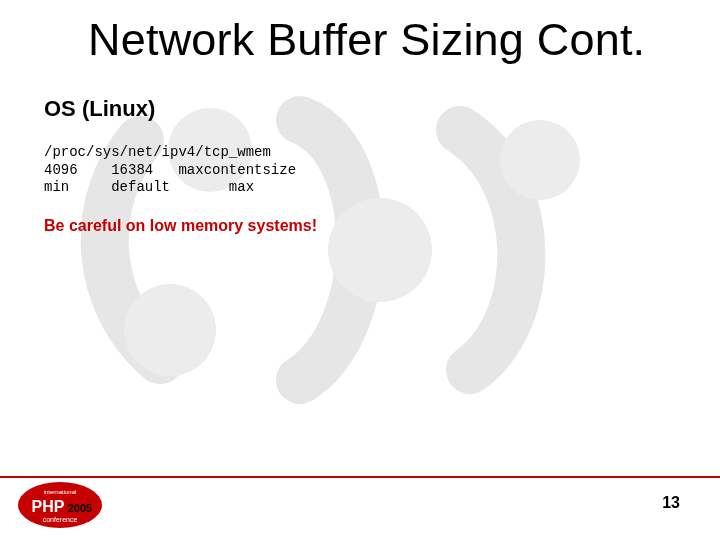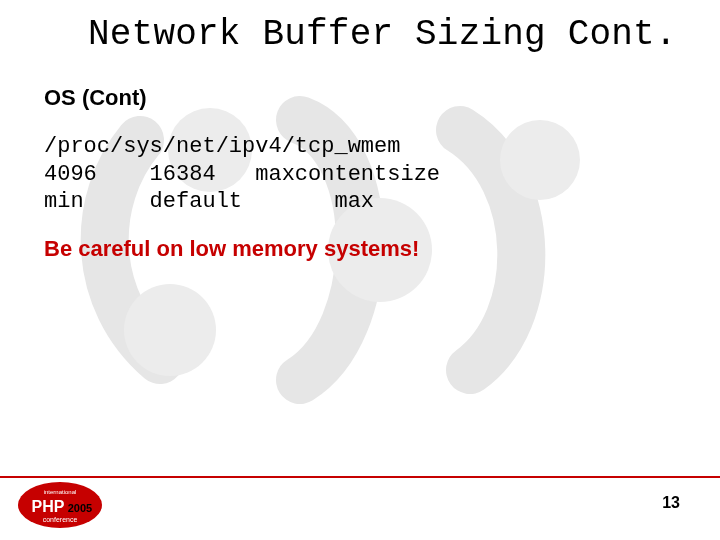--- a/index.html
+++ b/index.html
@@ -19,45 +19,44 @@
     z-index: 0;
   }
   .slide {
     position: relative;
     z-index: 1;
     width: 720px;
     height: 540px;
     box-sizing: border-box;
   }
   .title {
-    font-size: 36px;
+    font-size: 45px;
     font-weight: 400;
     color: #000;
     padding: 14px 0 0 88px;
     letter-spacing: 0.2px;
-    font-family: Liberation Mono, monospace;
   }
   .content {
     padding: 30px 44px 0 44px;
   }
   .subhead {
     font-size: 22px;
     font-weight: bold;
     color: #000;
     margin-bottom: 22px;
   }
   .mono {
     font-family: "Courier New", Courier, monospace;
-    font-size: 22px;
+    font-size: 14px;
     white-space: pre;
     line-height: 1.25;
     margin-bottom: 20px;
   }
   .warn {
-    font-size: 22px;
+    font-size: 16px;
     font-weight: bold;
     color: #c60000;
     margin-top: 4px;
   }
   .footer-rule {
     position: absolute;
     left: 0;
     right: 0;
     bottom: 62px;
     height: 2px;
@@ -95,21 +94,21 @@
     <circle cx="540" cy="160" r="40"></circle>
     <circle cx="170" cy="330" r="46"></circle>
   </g>
 </svg>
 
 <div class="slide">
 
   <div class="title">Network Buffer Sizing Cont.</div>
 
   <div class="content">
-    <div class="subhead">OS (Cont)</div>
+    <div class="subhead">OS (Linux)</div>
 
     <div class="mono"><span>/proc/sys/net/ipv4/tcp_wmem</span>
 <span>4096    16384   maxcontentsize</span>
 <span>min     default       max</span></div>
 
 
     <div class="warn">Be careful on low memory systems!</div>
   </div>
 
   <div class="footer-rule"></div>

